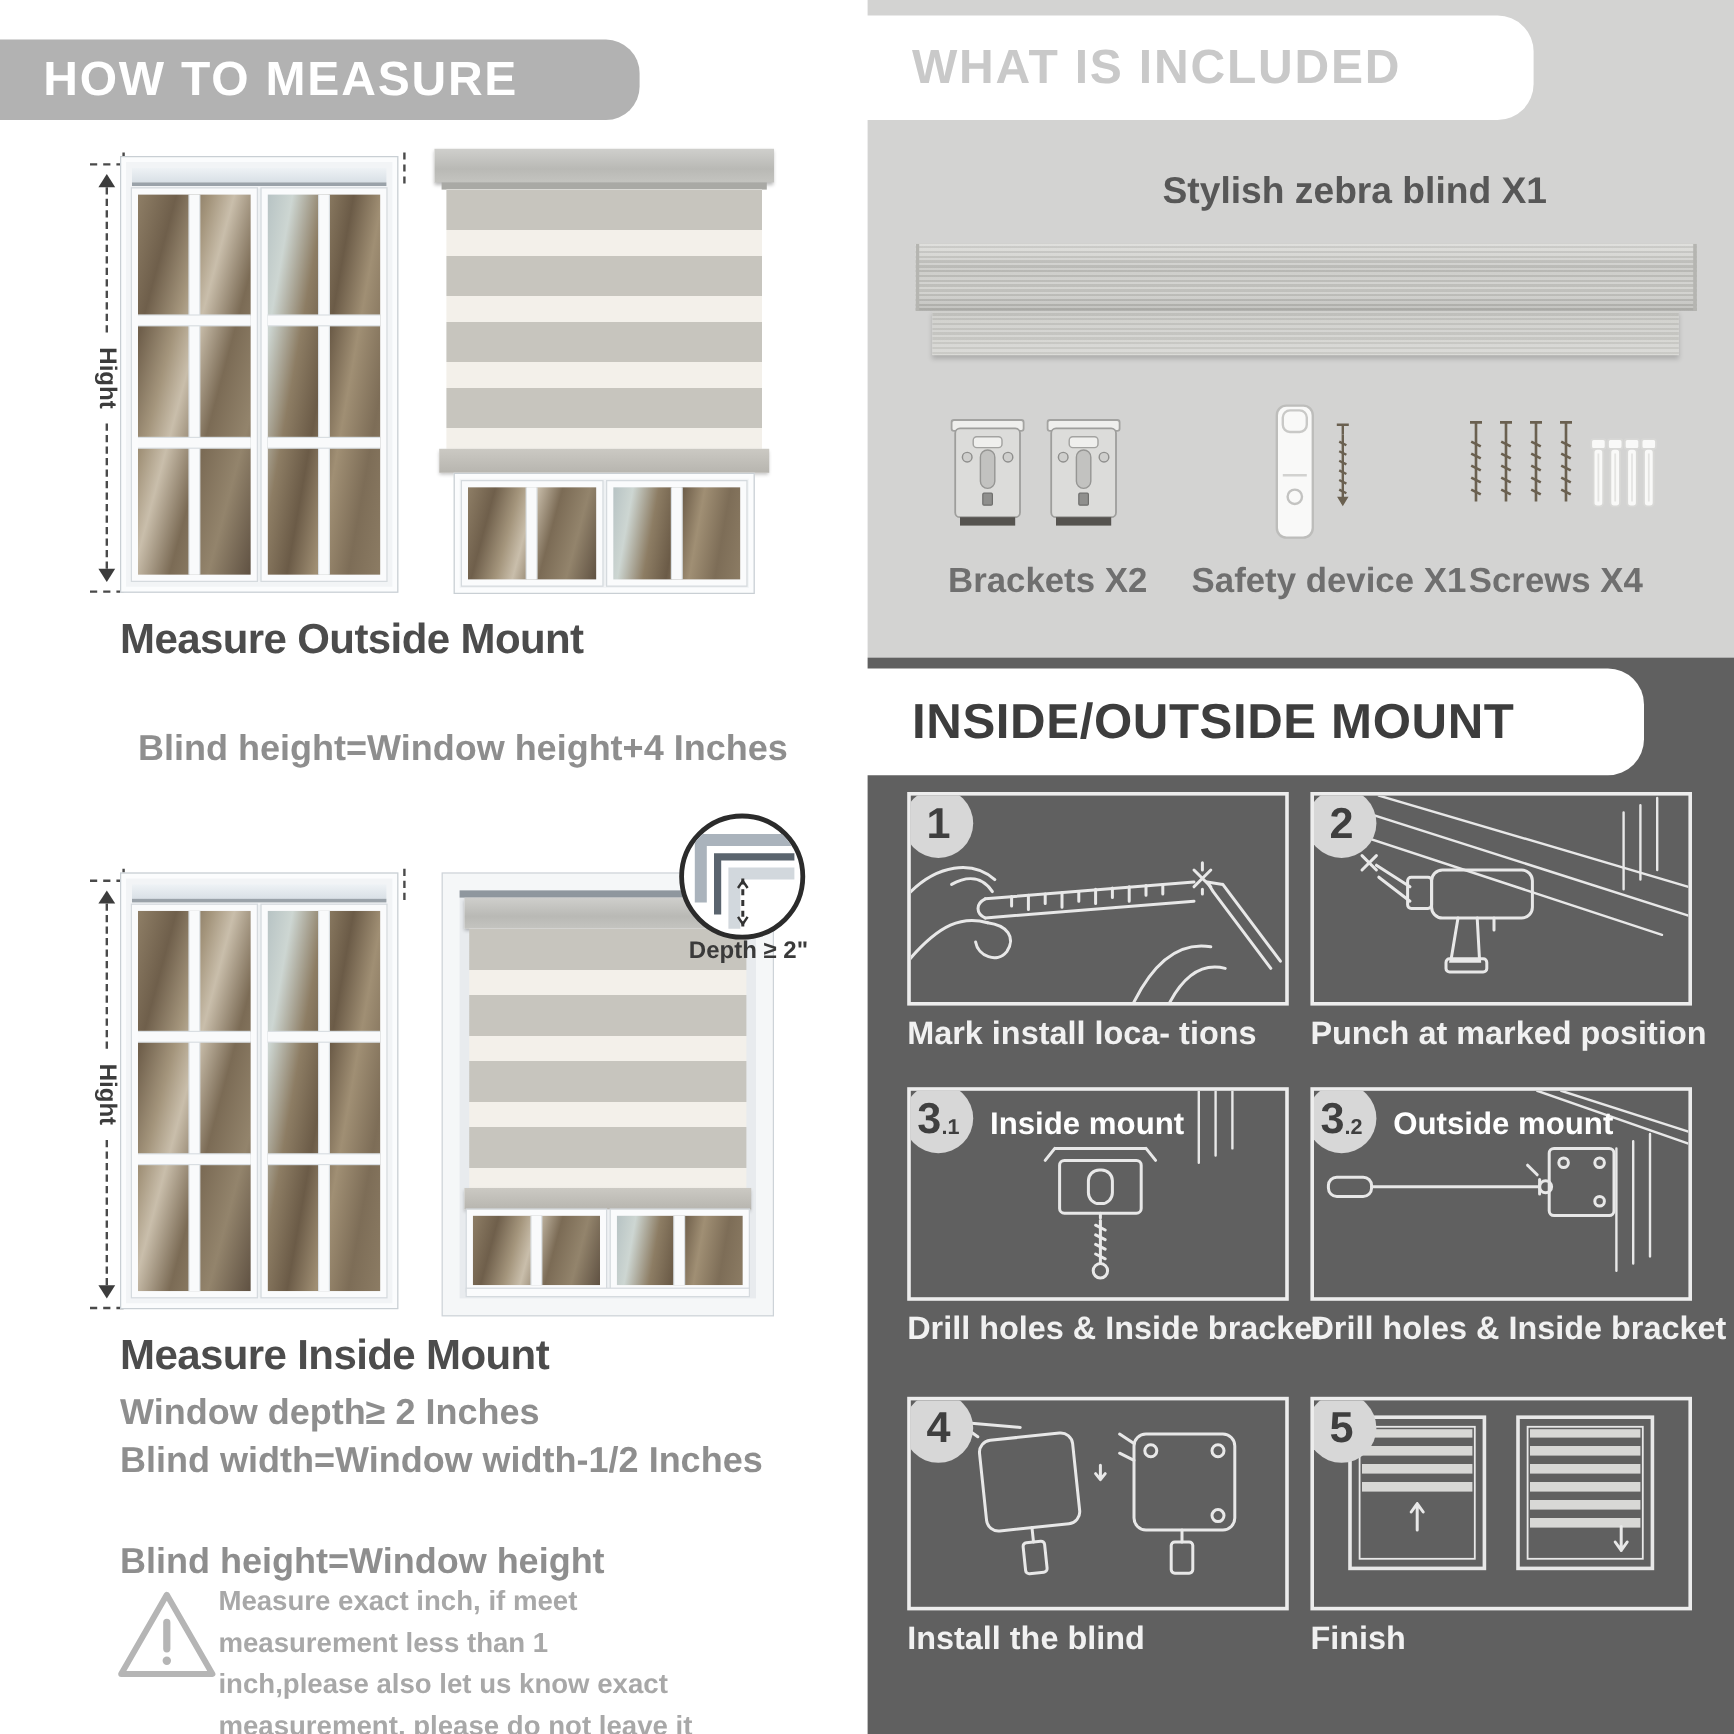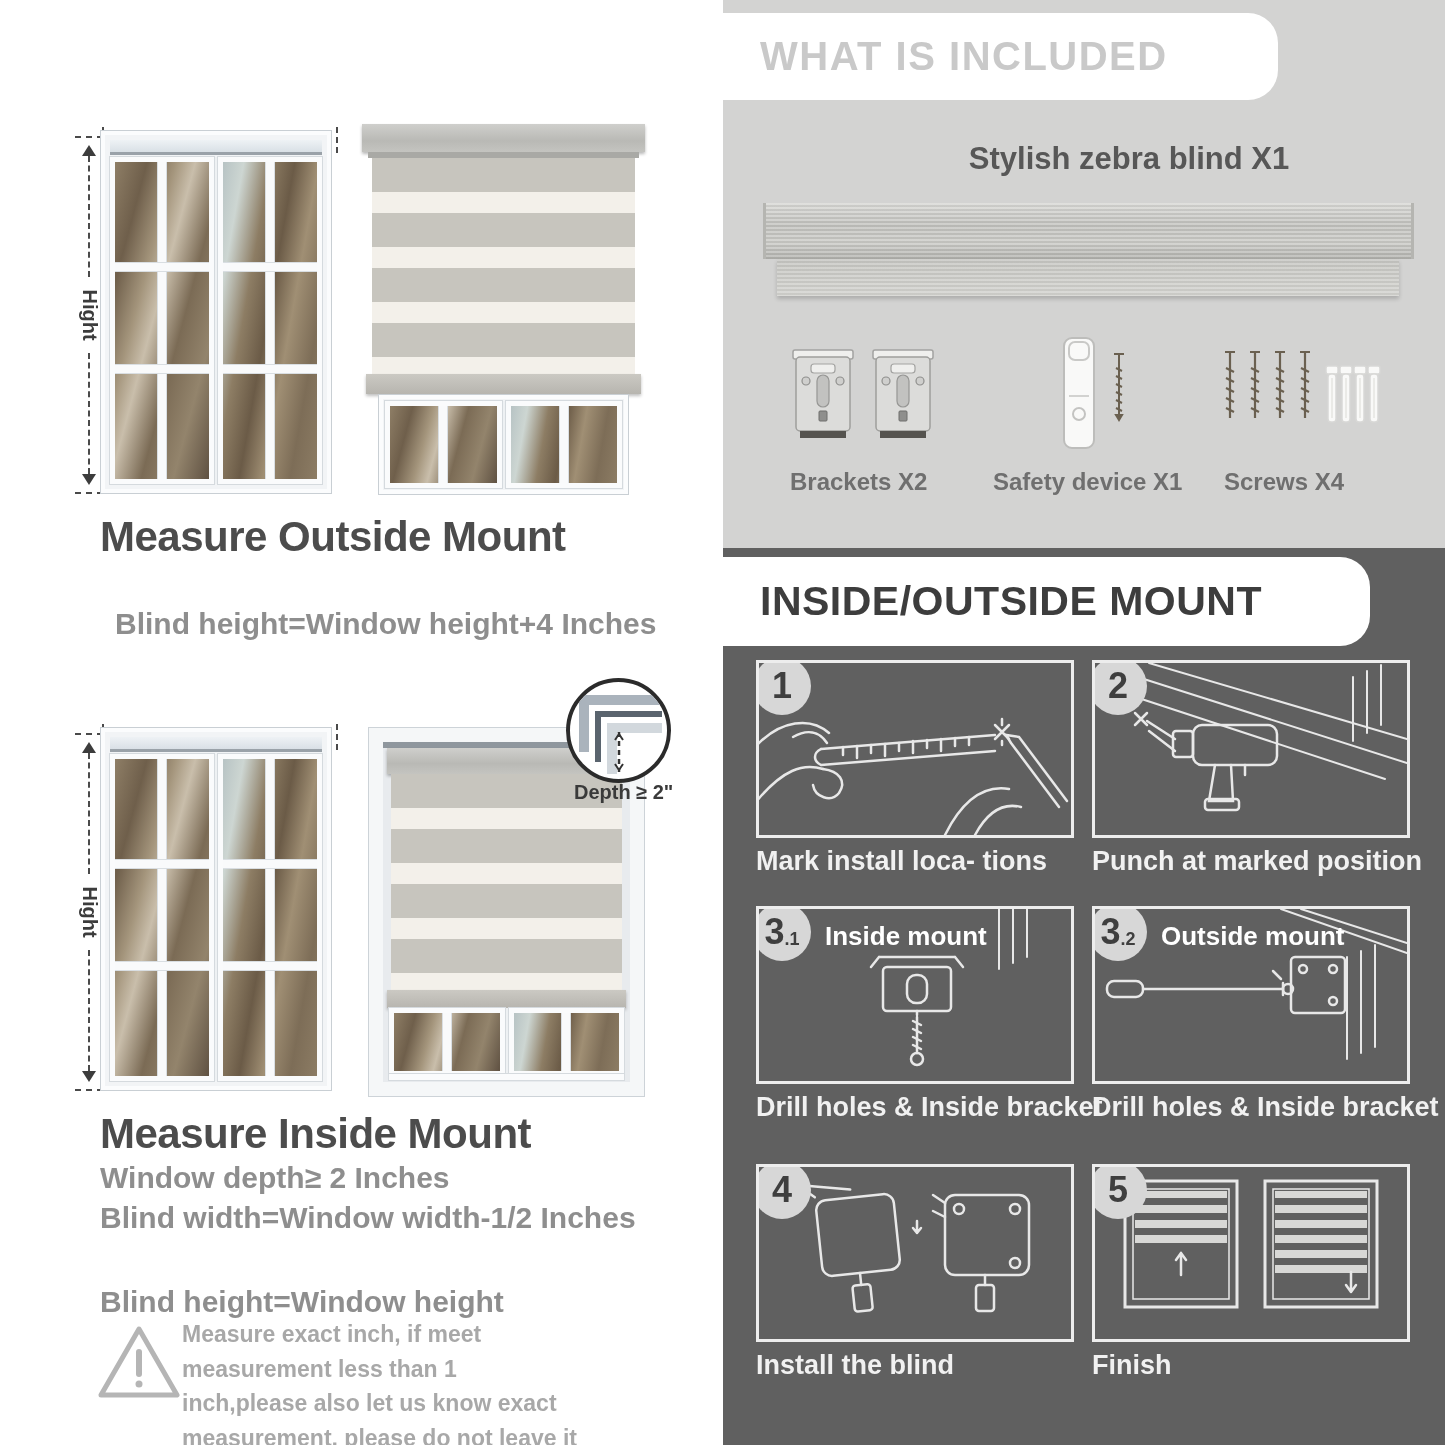--- a/index.html
+++ b/index.html
@@ -62,21 +62,21 @@
 
   
   .stripes{background:repeating-linear-gradient(180deg,#c7c5be 0px,#c7c5be 34px,
            #f3f0ea 34px,#f3f0ea 55px);}
   .headrail-sm{background:linear-gradient(180deg,#cfcfcc,#b9b9b5 60%,#c4c4c0);
            box-shadow:0 2px 3px rgba(0,0,0,.28);}
   .bottomrail-sm{background:linear-gradient(180deg,#cbc9c3,#b7b5af);
            box-shadow:0 2px 3px rgba(0,0,0,.25);}
 
   
-  .h-measure{position:absolute;font-weight:bold;font-size:42px;color:#4c4c4c;
+  .h-measure{position:absolute;font-weight:bold;font-size:35px;color:#4c4c4c;
              letter-spacing:-0.5px;}
   .rule-line{position:absolute;font-weight:bold;font-size:30px;color:#8e8e8e;}
   .depth-lbl{position:absolute;font-weight:bold;font-size:20px;color:#3a3a3a;}
   .warn-text{position:absolute;font-weight:bold;font-size:23px;color:#a8a8a8;
              width:400px;line-height:1.5;}
 
   
   .magnifier{position:absolute;width:97px;height:97px;border-radius:50%;
              border:4px solid #2b2b2b;background:#ffffff;overflow:hidden;z-index:5;}
 
@@ -86,39 +86,42 @@
   .headrail-big{position:absolute;left:763px;top:203px;width:651px;height:56px;
              background:
                repeating-linear-gradient(180deg,rgba(255,255,255,.20) 0 2px,rgba(0,0,0,.05) 2px 4px),
                linear-gradient(180deg,#d8d8d5,#c2c2be 40%,#cbcbc7 70%,#b2b2ae);
              box-shadow:inset 3px 0 0 #b5b5b1, inset -3px 0 0 #b5b5b1;}
   .fabric-big{position:absolute;left:777px;top:259px;width:622px;height:37px;
              background:
                repeating-linear-gradient(180deg,rgba(255,255,255,.18) 0 2px,rgba(0,0,0,.04) 2px 4px),
                linear-gradient(180deg,#c6c6c2,#d3d3cf);
              box-shadow:0 3px 4px rgba(0,0,0,.18);}
-  .item-label{position:absolute;top:468px;font-weight:bold;font-size:24px;color:#6f6f6f;}
+  .item-label{position:absolute;top:468px;font-weight:bold;font-size:29px;color:#6f6f6f;}
 
   
   .step-panel{position:absolute;width:318px;height:178px;border:3px solid #ededed;
               box-sizing:border-box;overflow:hidden;background:#606060;}
   .step-badge{position:absolute;left:-6px;top:-6px;width:58px;height:58px;border-radius:50%;
               background:#d7d7d7;color:#3f3f3f;display:flex;align-items:center;
               justify-content:center;font-weight:bold;font-size:36px;}
   .step-badge .sub{font-size:18px;margin-top:14px;}
   .step-title{position:absolute;left:66px;top:12px;color:#ffffff;font-weight:bold;
               font-size:26px;}
   .step-caption{position:absolute;font-weight:bold;font-size:27px;color:#f1f1f1;}
   .art{position:absolute;inset:0;width:100%;height:100%;}
 </style>
 </head>
 <body>
 
 <div class="page">
 
+  <div class="banner banner-left">
+    <span>HOW TO MEASURE</span>
+  </div>
 
   <div class="width-annot" style="left:102px;top:104px;width:236px;">
     <span class="tick"></span>
     <span class="ah left"></span>
     <span class="dash-h"></span>
     <span class="lbl">Width</span>
     <span class="dash-h"></span>
     <span class="ah right"></span>
     <span class="tick"></span>
   </div>

